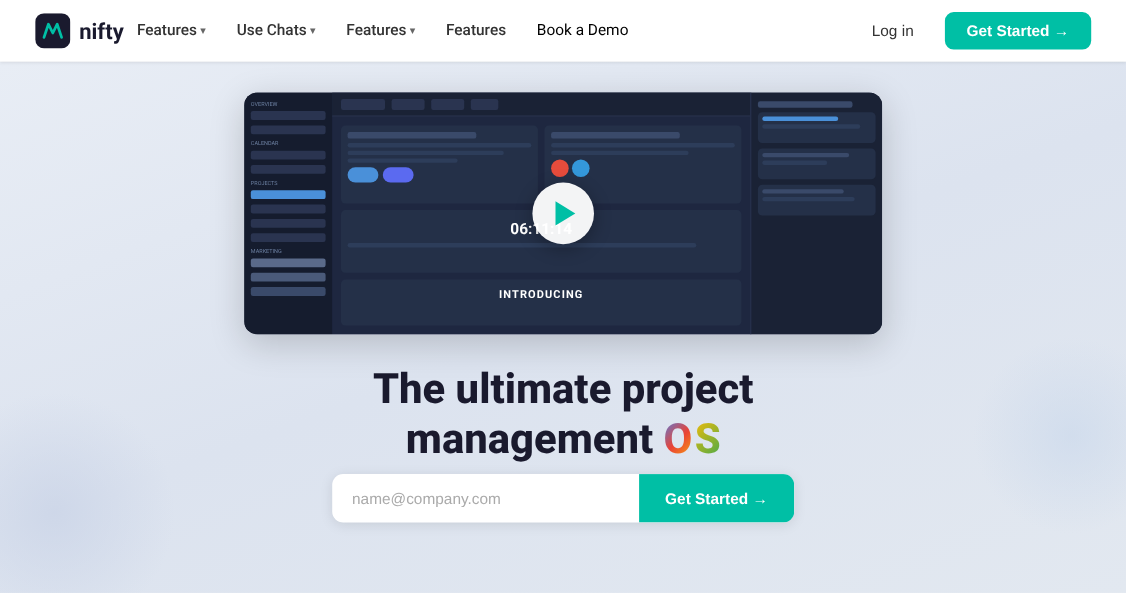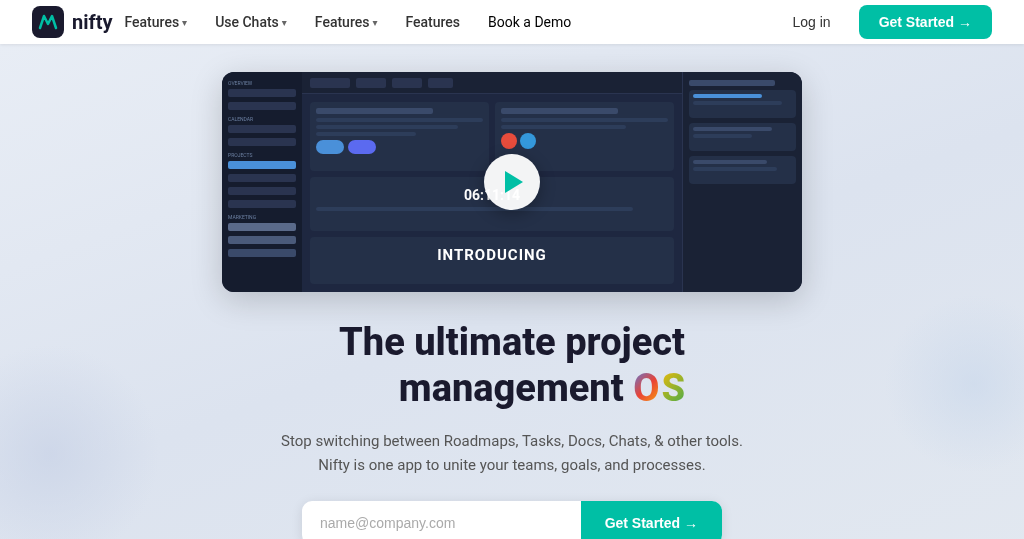--- a/index.html
+++ b/index.html
@@ -10,21 +10,21 @@
       overflow: hidden;
     }
 
     
     nav {
       background: #fff;
       display: flex;
       align-items: center;
       justify-content: space-between;
       padding: 0 32px;
-      height: 44px;
+      height: 56px;
       box-shadow: 0 1px 3px rgba(0,0,0,0.08);
       position: relative;
       z-index: 10;
     }
     .nav-logo {
       display: flex;
       align-items: center;
       gap: 8px;
     }
     .nav-logo-icon {
@@ -193,21 +193,21 @@
       margin-bottom: 3px;
     }
     .video-time {
       font-size: 14px;
       font-weight: 700;
       color: #fff;
       text-align: center;
       padding: 4px 0;
     }
     .video-introducing {
-      font-size: 15px;
+      font-size: 10px;
       font-weight: 700;
       color: #fff;
       text-align: center;
       letter-spacing: 1px;
       padding: 3px 0;
     }
     
     .play-btn {
       position: absolute;
       top: 50%;
@@ -231,23 +231,23 @@
       border-bottom: 11px solid transparent;
       border-left: 18px solid #00bfa5;
       margin-left: 4px;
     }
 
     
     .hero-title {
       font-size: 38px;
       font-weight: 800;
       color: #1a1a2e;
-      text-align: right;
+      text-align: center;
       line-height: 1.2;
-      margin-bottom: 18px;
+      margin-bottom: 8px;
     }
     .os-badge {
       display: inline-flex;
       align-items: center;
       gap: 2px;
       font-size: 38px;
       font-weight: 800;
     }
     .os-letter-o {
       background: linear-gradient(135deg, #4285f4, #ea4335, #fbbc05);
@@ -451,22 +451,18 @@
   </div>
 
   <h1 class="hero-title">
     <span>The ultimate project</span><br>
     <span>management </span><span class="os-badge">
         <span class="os-letter-o">O</span>
         <span class="os-letter-s">S</span>
       </span>
   </h1>
 
-  <p class="hero-subtitle">
-    <span>Stop switching between Roadmaps, Tasks, Docs, Chats, &amp; other tools.</span><br>
-    <span>Nifty is one app to unite your teams, goals, and processes.</span>
-  </p>
 
   <div class="cta-form">
     <input class="cta-input" type="email" placeholder="name@company.com" style="">
     <button class="cta-btn">Get Started →</button>
   </div>
 </section>
 
 </body></html>

